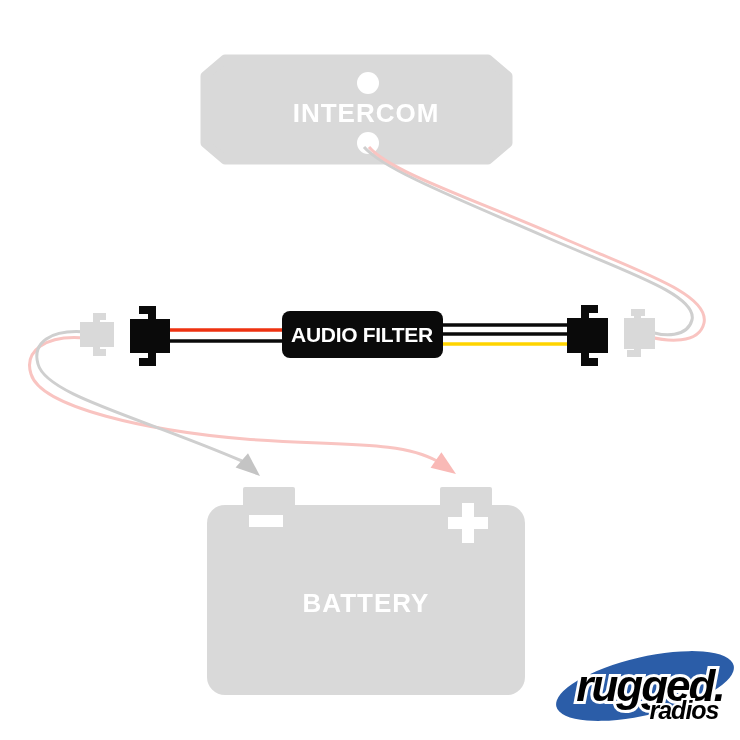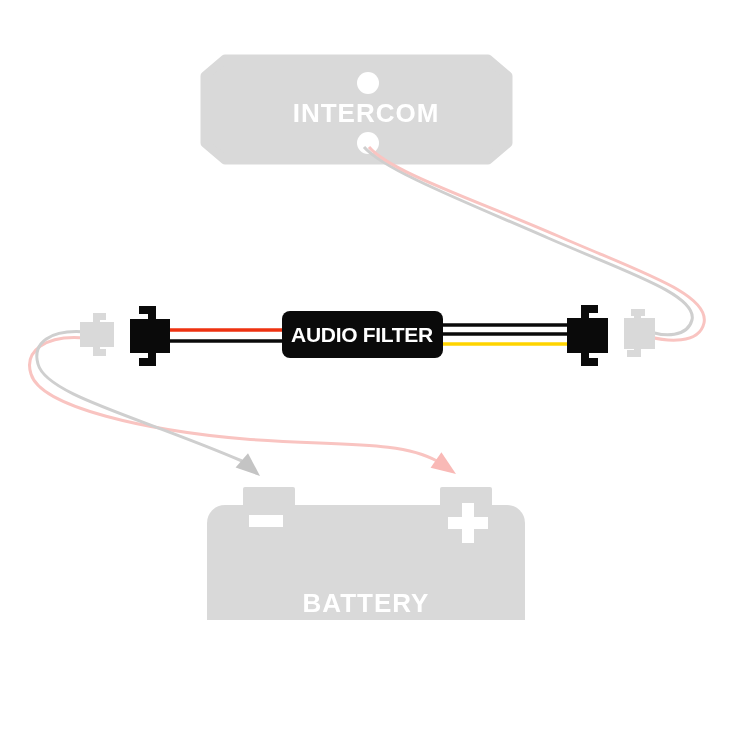--- a/index.html
+++ b/index.html
@@ -1,16 +1,16 @@
 <!DOCTYPE html>
 <html><head>
 <meta charset="utf-8">
 <style>
   html,body{margin:0;padding:0;background:#ffffff;}
-  .stage{position:relative;width:740px;height:620px;background:#ffffff;overflow:hidden;
+  .stage{position:relative;width:740px;height:740px;background:#ffffff;overflow:hidden;
          font-family:"Liberation Sans", sans-serif;}
   svg{position:absolute;top:0;left:0;}
   text{font-family:"Liberation Sans", sans-serif;}
   .big-label{font-weight:bold;font-size:26px;letter-spacing:1px;fill:#ffffff;}
   .filter-label{font-weight:bold;font-size:21px;letter-spacing:-0.3px;fill:#ffffff;}
   .logo-main{font-weight:bold;font-style:italic;font-size:44px;letter-spacing:-2px;
              fill:#000000;stroke:#ffffff;stroke-width:6px;paint-order:stroke;}
   .logo-sub{font-weight:bold;font-style:italic;font-size:25px;letter-spacing:-1px;
             fill:#000000;stroke:#ffffff;stroke-width:4px;paint-order:stroke;}
 </style>

